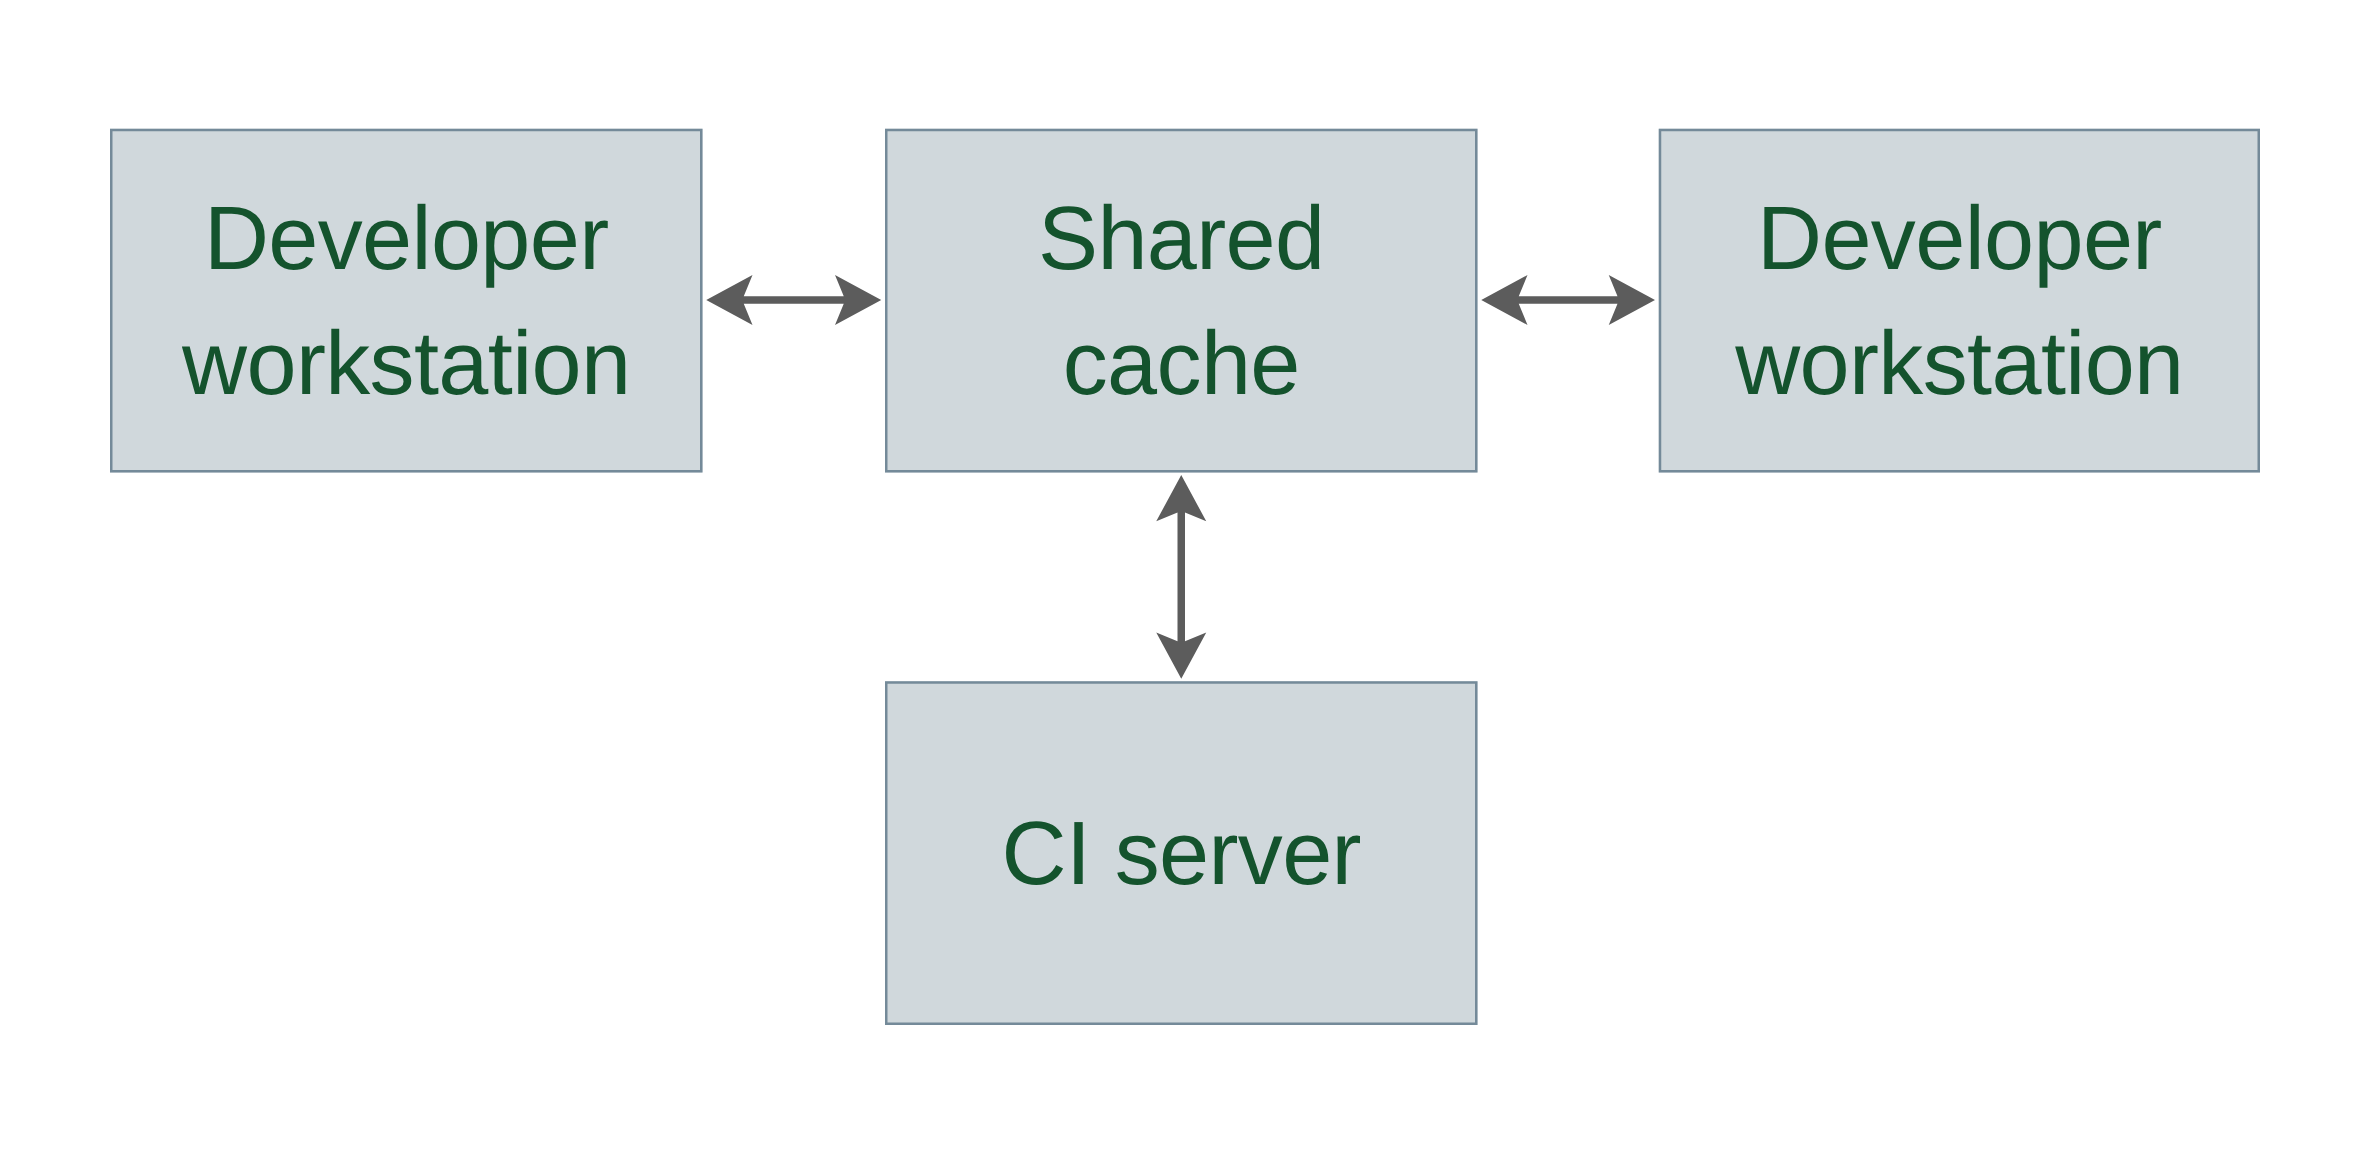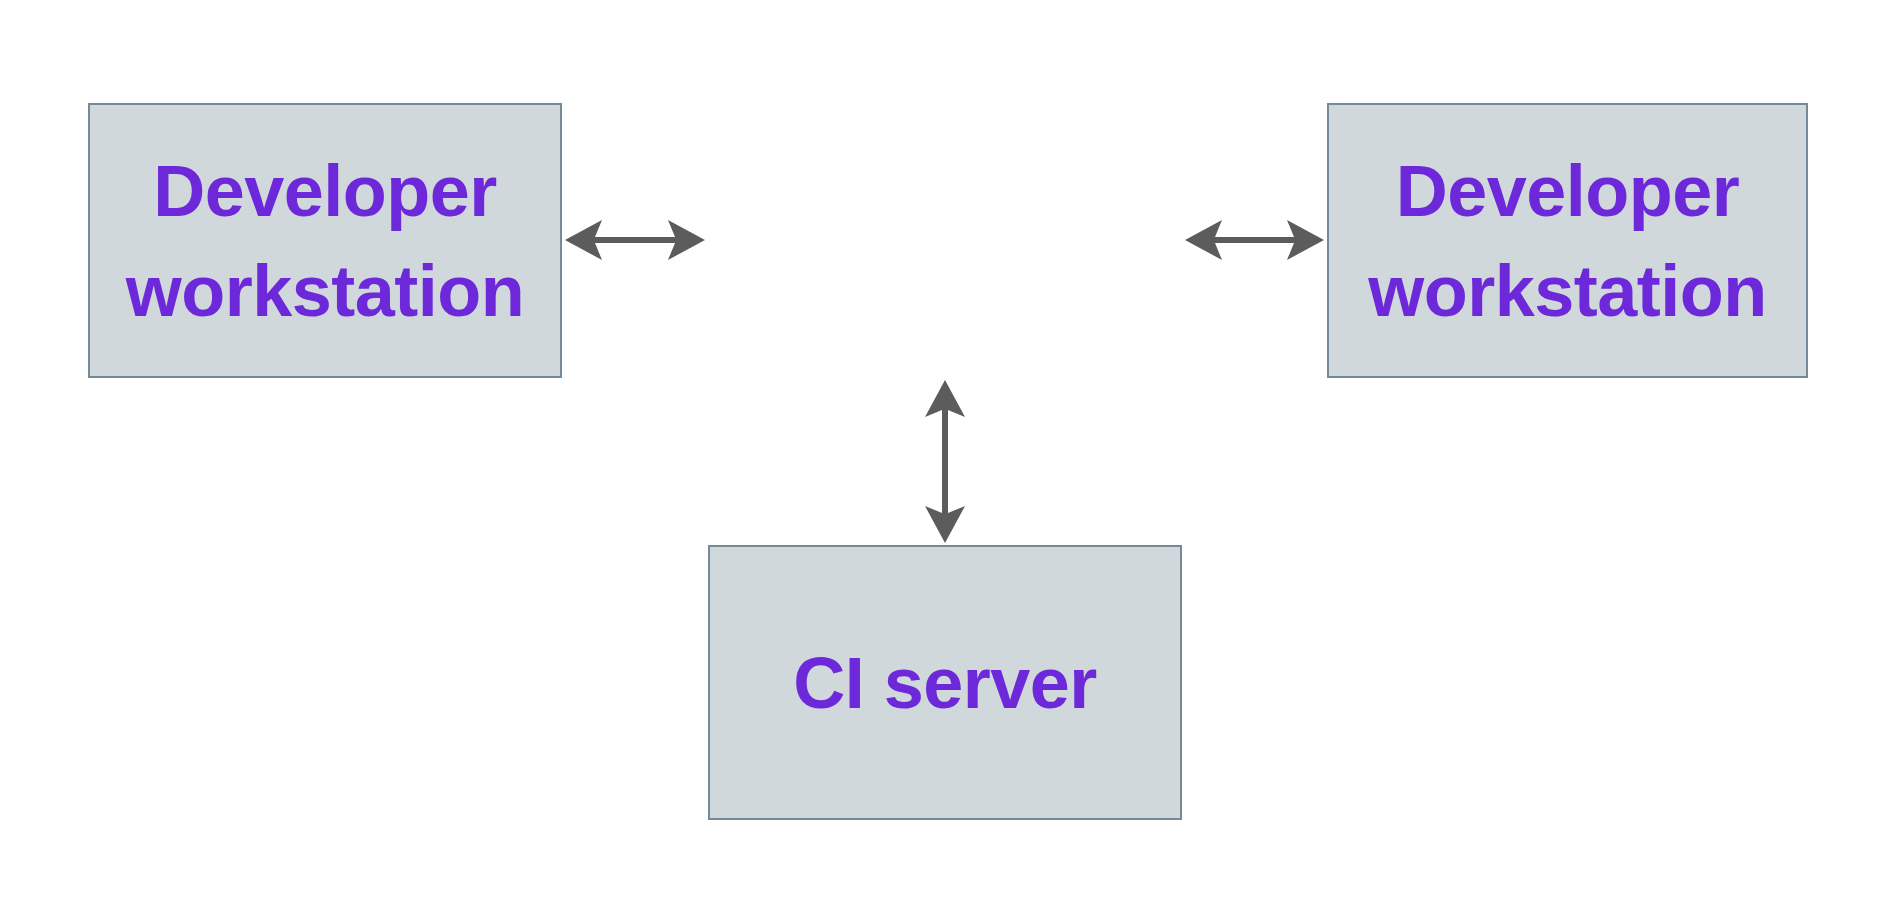--- a/index.html
+++ b/index.html
@@ -26,22 +26,22 @@
     background: #d0d8dc;
     border: 2px solid #748a99;
     display: flex;
     align-items: center;
     justify-content: center;
   }
   .node-label {
     font-family: "Liberation Sans", "DejaVu Sans", sans-serif;
     font-size: 72px;
     line-height: 100px;
-    font-weight: 700;
-    color: #6d28d9;
+    font-weight: 400;
+    color: #14532d;
     text-align: center;
     white-space: pre-line;
     letter-spacing: -0.5px;
     padding: 0;
     margin: 0;
   }
 
   
   #node-dev-left     { left: 88px;   top: 103px; width: 474px; height: 275px; }
   #node-shared-cache { left: 708px;  top: 103px; width: 474px; height: 275px; }
@@ -65,20 +65,24 @@
 </head>
 <body>
 
 <div id="canvas">
 
   <div class="node" id="node-dev-left">
     <span class="node-label">Developer
 workstation</span>
   </div>
 
+  <div class="node" id="node-shared-cache">
+    <span class="node-label">Shared
+cache</span>
+  </div>
 
   <div class="node" id="node-dev-right">
     <span class="node-label">Developer
 workstation</span>
   </div>
 
   <div class="node" id="node-ci-server">
     <span class="node-label">CI server</span>
   </div>
 

